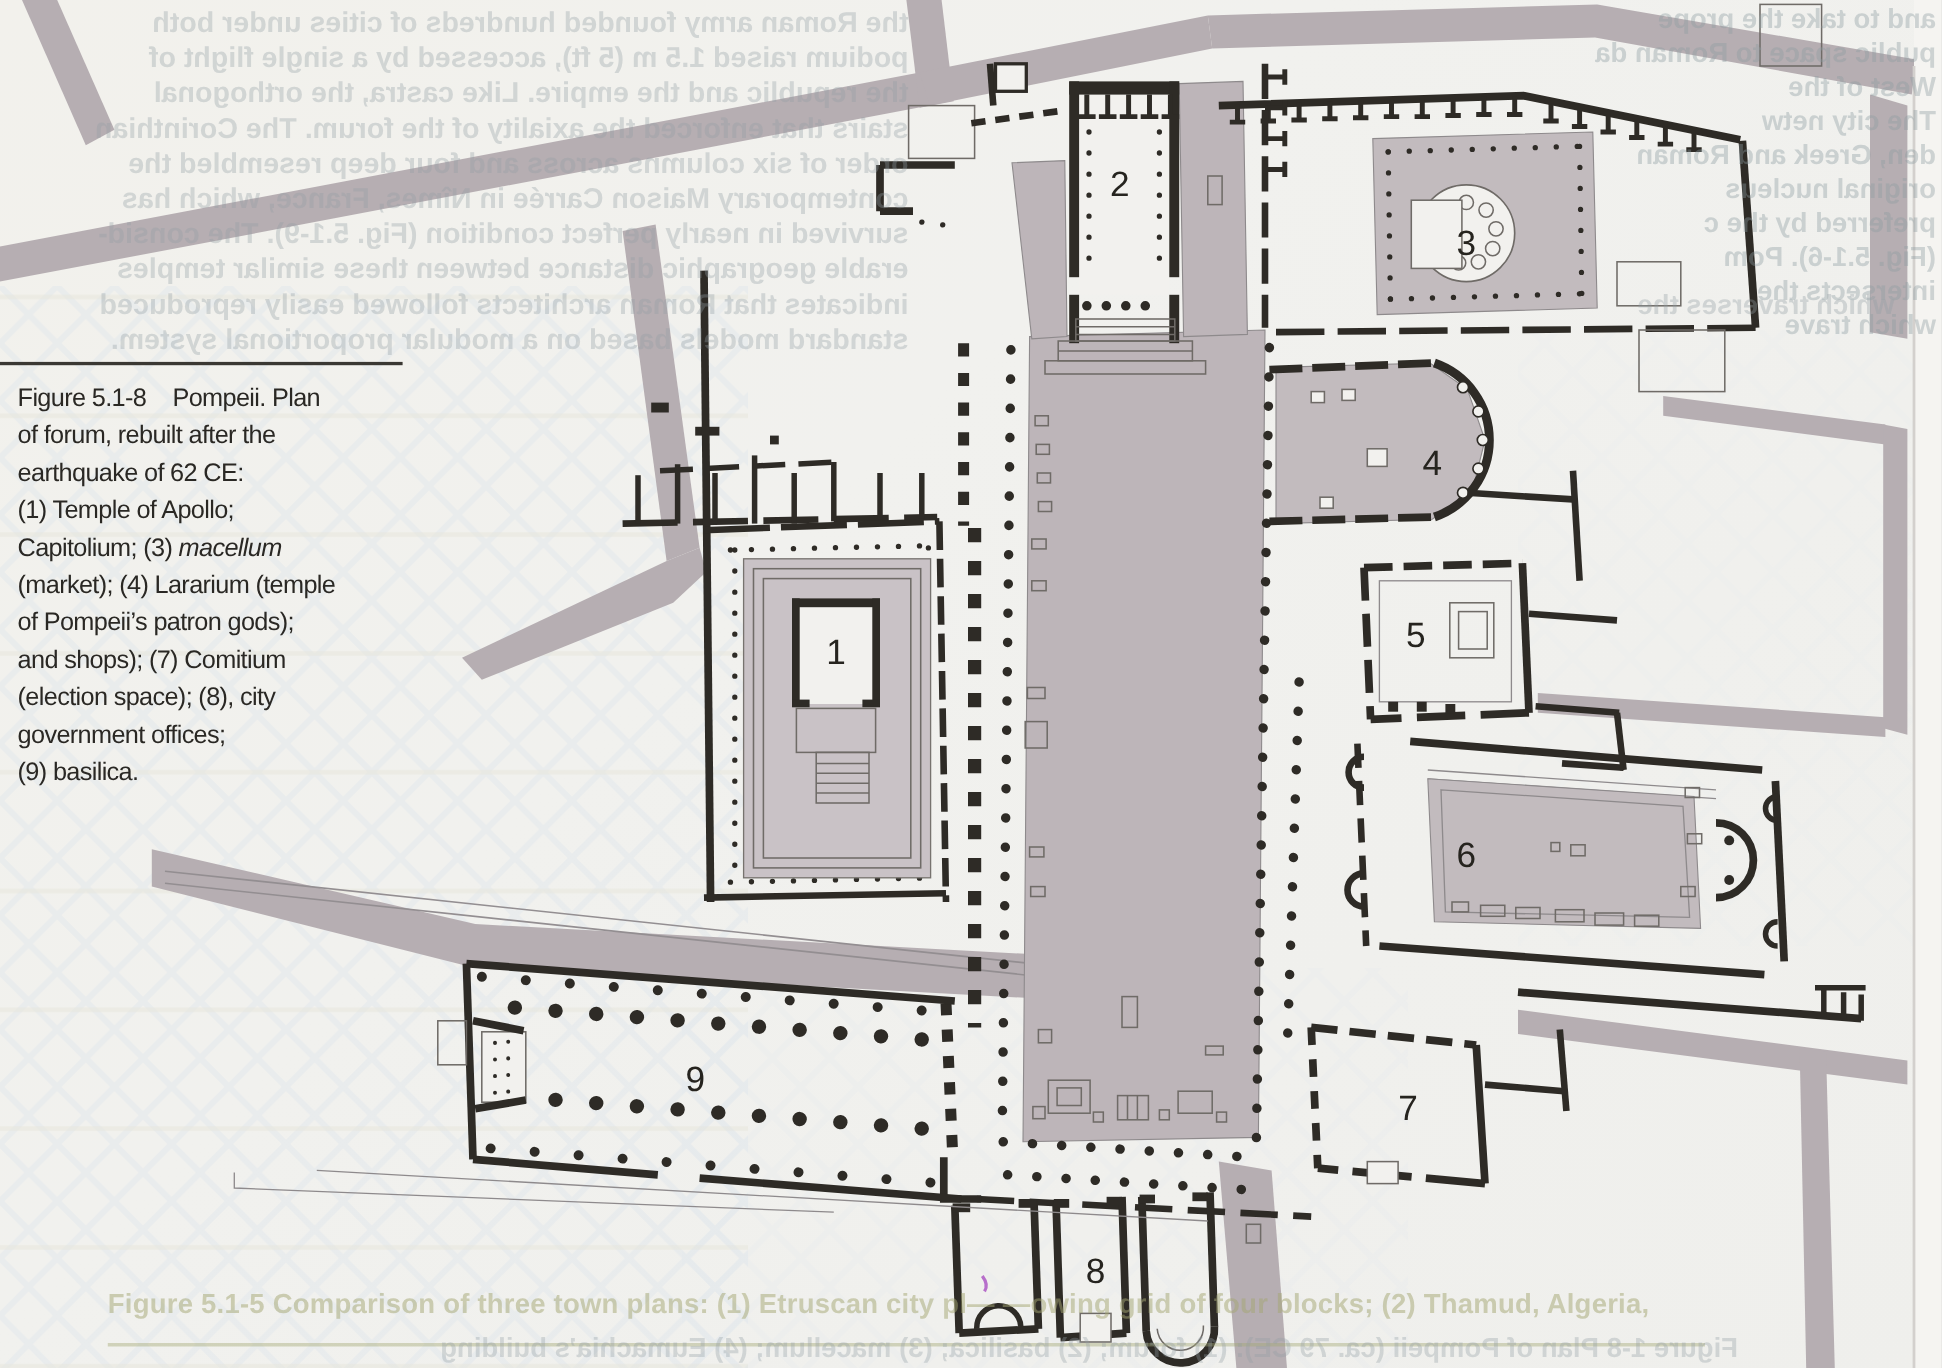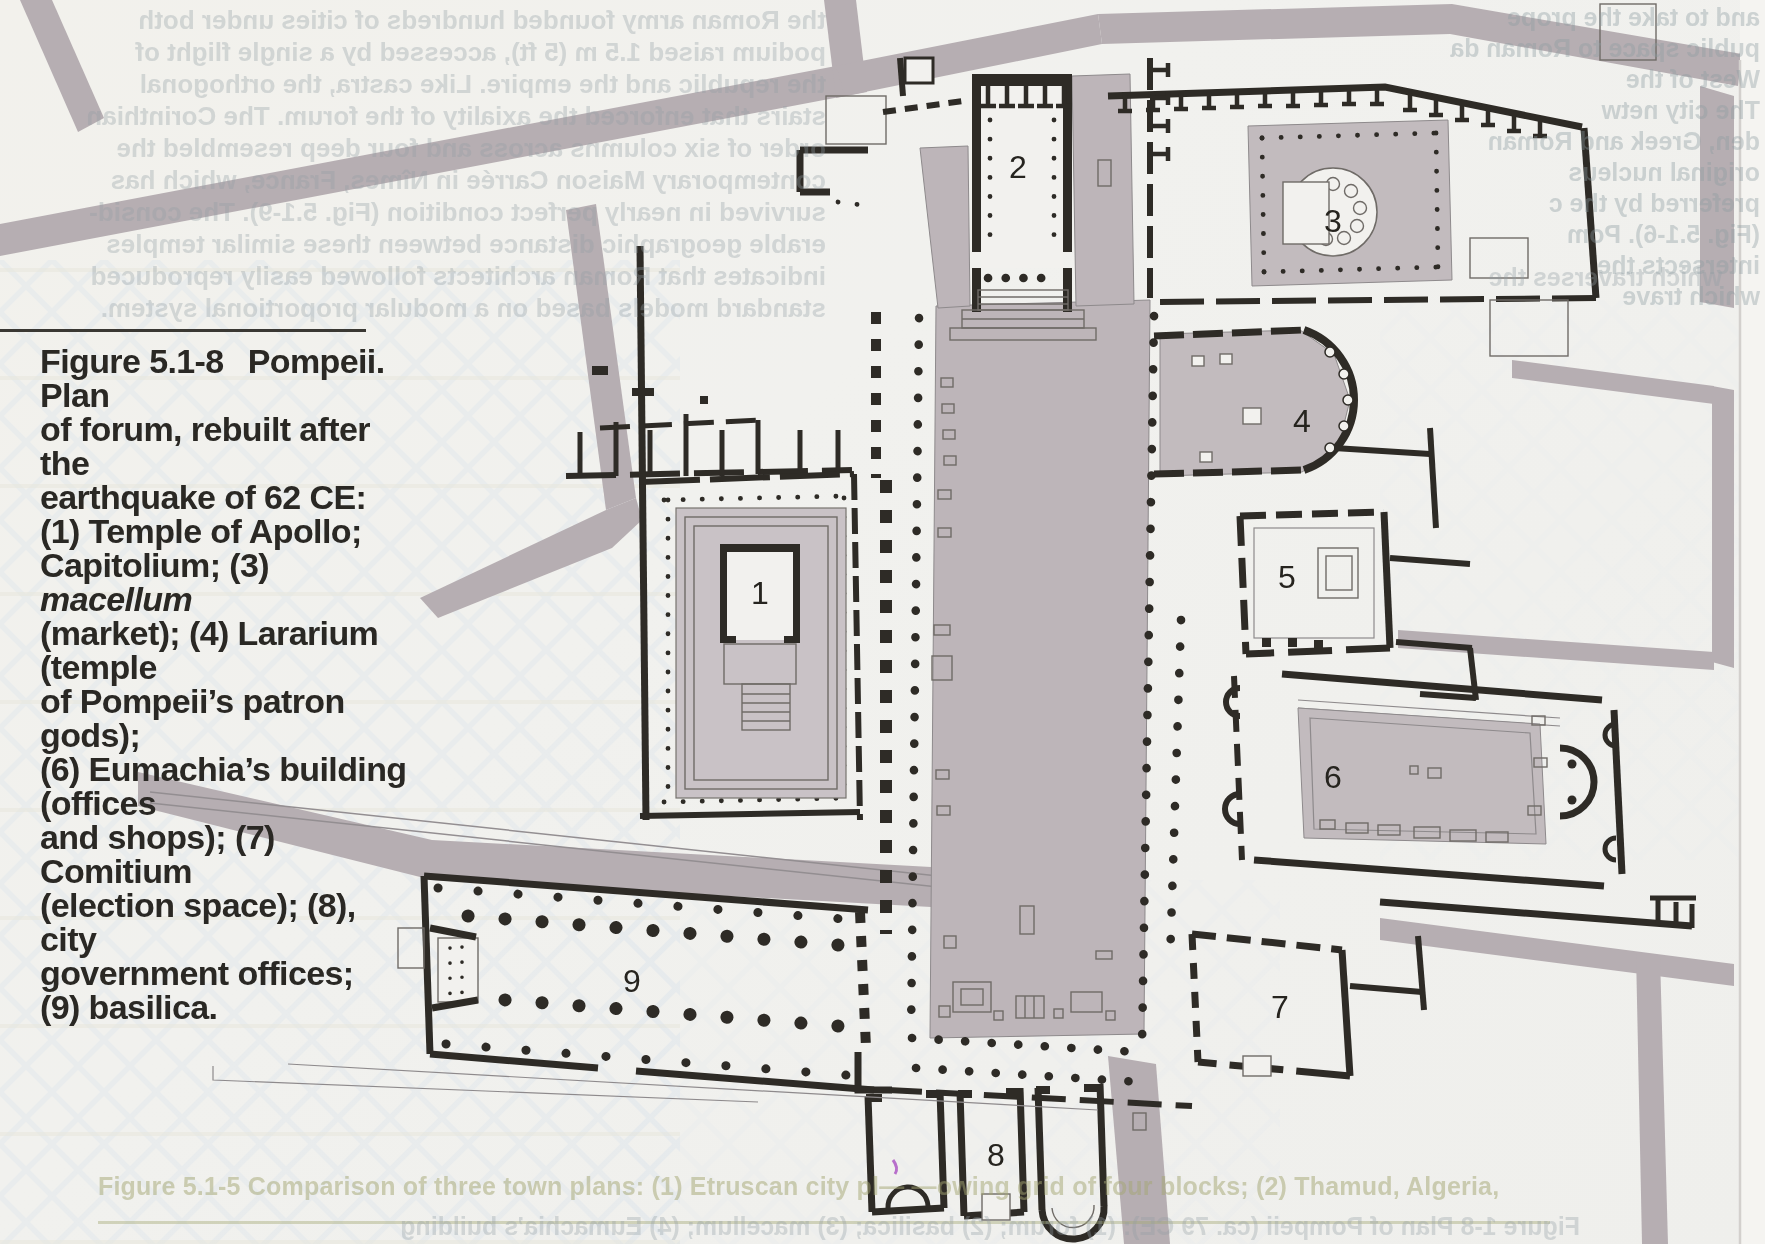--- a/index.html
+++ b/index.html
@@ -23,22 +23,22 @@
   .d-sm{stroke-width:4.8;stroke-dasharray:0.1 19;}
   .d-tiny{stroke-width:3.6;stroke-dasharray:0.1 15;}
   .d-bump{stroke-width:9;stroke-dasharray:0.1 40;}
   .pier{stroke-width:10;stroke-dasharray:12 15;}
   .pier2{stroke-width:12;stroke-dasharray:13 17;}
   .thin{stroke:#6f6b67;stroke-width:1.4;fill:none;}
   .thin2{stroke:#8e8a8c;stroke-width:1.2;fill:none;}
   .curb{stroke:#938e91;stroke-width:1.5;fill:none;}
   .lbl{font:400 32px "Liberation Sans",sans-serif;fill:#26241f;text-anchor:middle;}
   
-  .caption{position:absolute;left:40px;top:344px;width:380px;font-weight:700;
-           font-size:34px;line-height:34px;color:#2a2824;letter-spacing:-0.6px;}
+  .caption{position:absolute;left:16px;top:344px;width:380px;font-weight:400;
+           font-size:23px;line-height:34px;color:#2a2824;letter-spacing:-0.6px;}
   .caption .fig{margin-right:24px;}
   .caption .it{font-style:italic;}
   .rule{position:absolute;left:0;top:329px;width:366px;height:3px;background:#3a3833;}
   
   .bleed{position:absolute;font-weight:700;pointer-events:none;
          transform:scaleX(-1);filter:blur(0.6px);}
   .bleed.tl{left:0;top:4px;width:826px;font-size:26px;line-height:32px;
             color:rgba(146,159,164,0.34);}
   .bleed.tr{left:1398px;top:2px;width:362px;font-size:25px;line-height:31px;
             color:rgba(140,154,160,0.38);}
@@ -399,21 +399,20 @@
   <div class="rule"></div>
 
   <div class="caption">
     <div><span class="fig">Figure 5.1-8</span><span>Pompeii. Plan</span></div>
     <div>of forum, rebuilt after the</div>
     <div>earthquake of 62 CE:</div>
     <div>(1) Temple of Apollo;</div>
     <div><span>Capitolium; (3) </span><span class="it">macellum</span></div>
     <div>(market); (4) Lararium (temple</div>
     <div>of Pompeii’s patron gods);</div>
-    <div>(6) Eumachia’s building (offices</div>
     <div>and shops); (7) Comitium</div>
     <div>(election space); (8), city</div>
     <div>government offices;</div>
     <div>(9) basilica.</div>
   </div>
 
   <div class="bleed tl">
     <div>the Roman army founded hundreds of cities under both</div>
     <div>podium raised 1.5 m (5 ft), accessed by a single flight of</div>
     <div>the republic and the empire. Like castra, the orthogonal</div>

